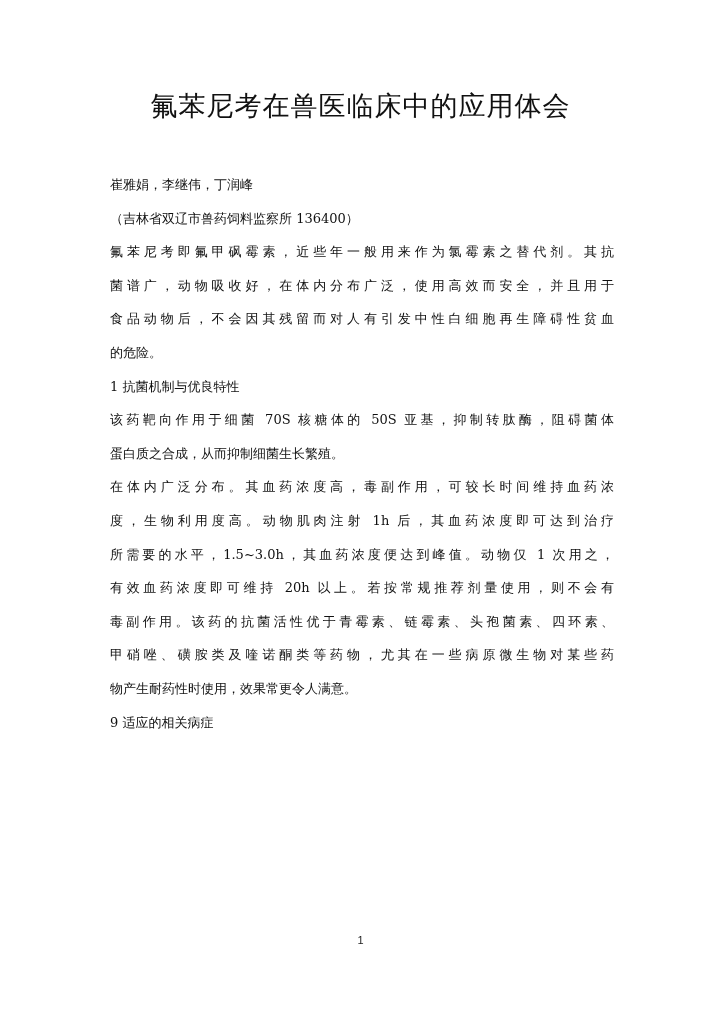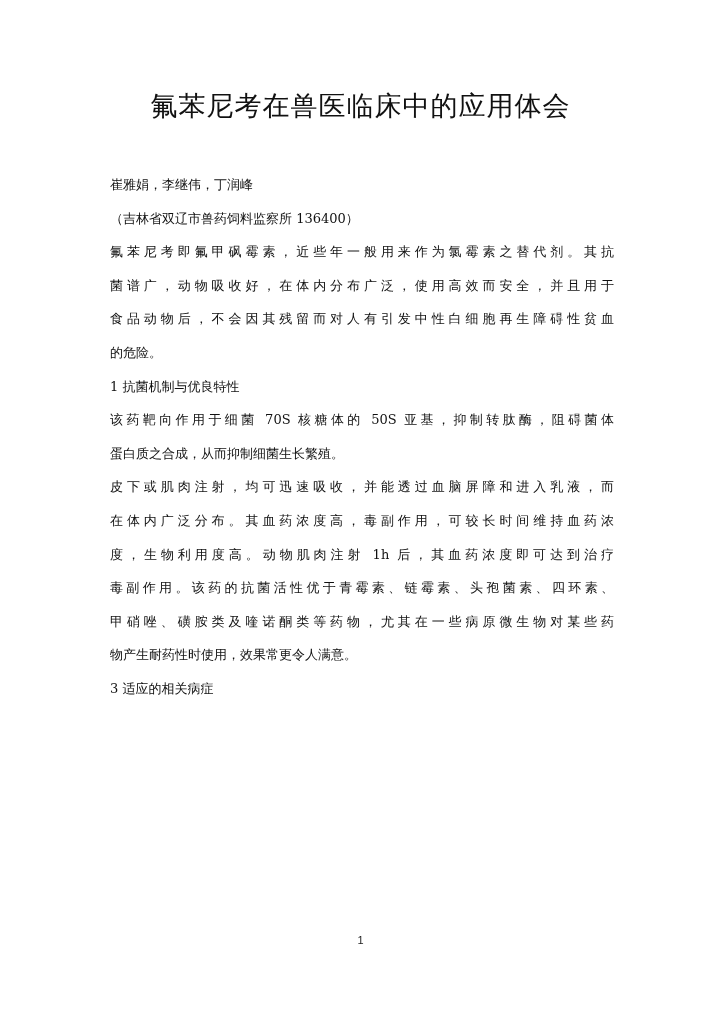--- a/index.html
+++ b/index.html
@@ -81,25 +81,26 @@
     </div>
 
     <span class="line last">1 抗菌机制与优良特性</span>
 
     <div>
       <span class="line">该药靶向作用于细菌 70S 核糖体的 50S 亚基，抑制转肽酶，阻碍菌体</span>
       <span class="line last">蛋白质之合成，从而抑制细菌生长繁殖。</span>
     </div>
 
     <div>
-      <span class="line">皮下或肌肉注射，均可迅速吸收，并能透过血脑屏障和进入乳液，而</span>
       <span class="line">在体内广泛分布。其血药浓度高，毒副作用，可较长时间维持血药浓</span>
       <span class="line">度，生物利用度高。动物肌肉注射 1h 后，其血药浓度即可达到治疗</span>
+      <span class="line">所需要的水平，1.5~3.0h，其血药浓度便达到峰值。动物仅 1 次用之，</span>
+      <span class="line">有效血药浓度即可维持 20h 以上。若按常规推荐剂量使用，则不会有</span>
       <span class="line">毒副作用。该药的抗菌活性优于青霉素、链霉素、头孢菌素、四环素、</span>
       <span class="line">甲硝唑、磺胺类及喹诺酮类等药物，尤其在一些病原微生物对某些药</span>
       <span class="line last">物产生耐药性时使用，效果常更令人满意。</span>
     </div>
 
-    <span class="line last">3 适应的相关病症</span>
+    <span class="line last">9 适应的相关病症</span>
   </div>
 
   <div class="page-number">1</div>
 </div>
 
 </body></html>

